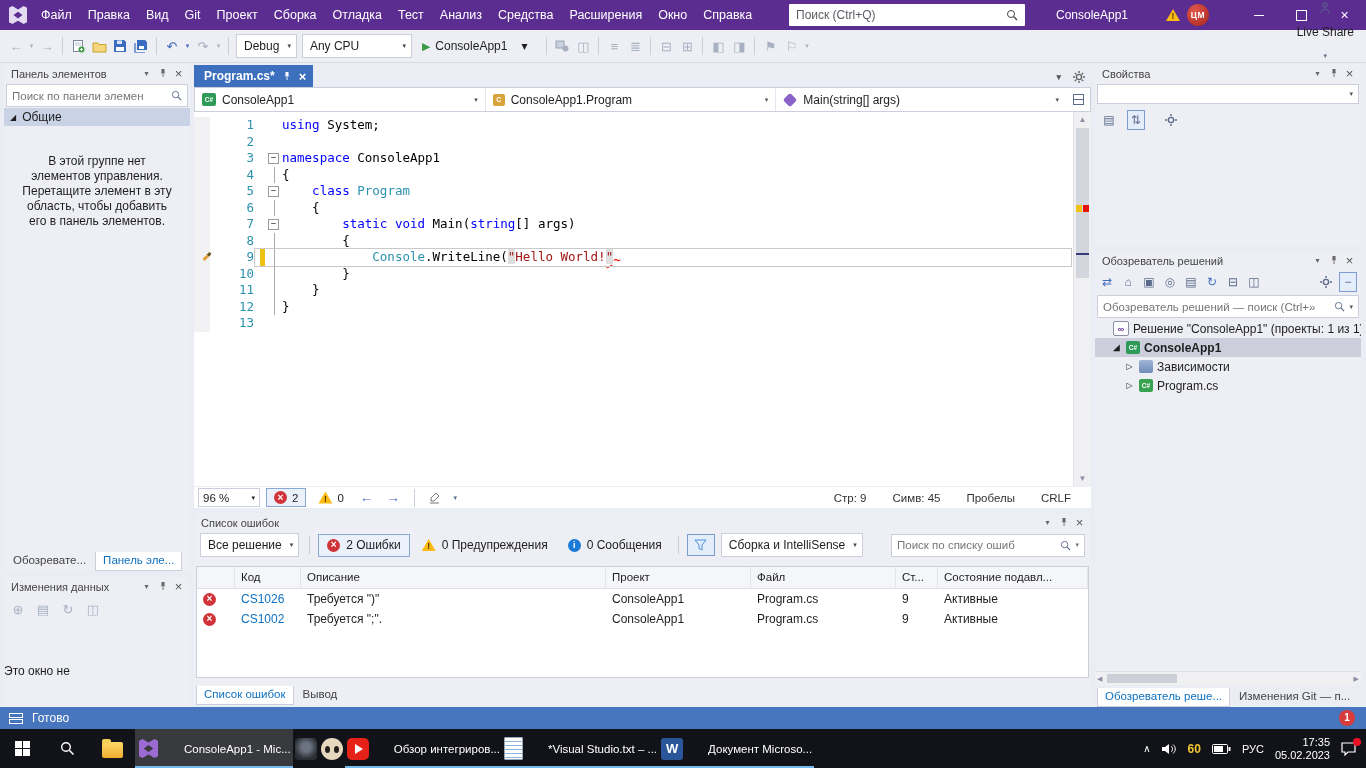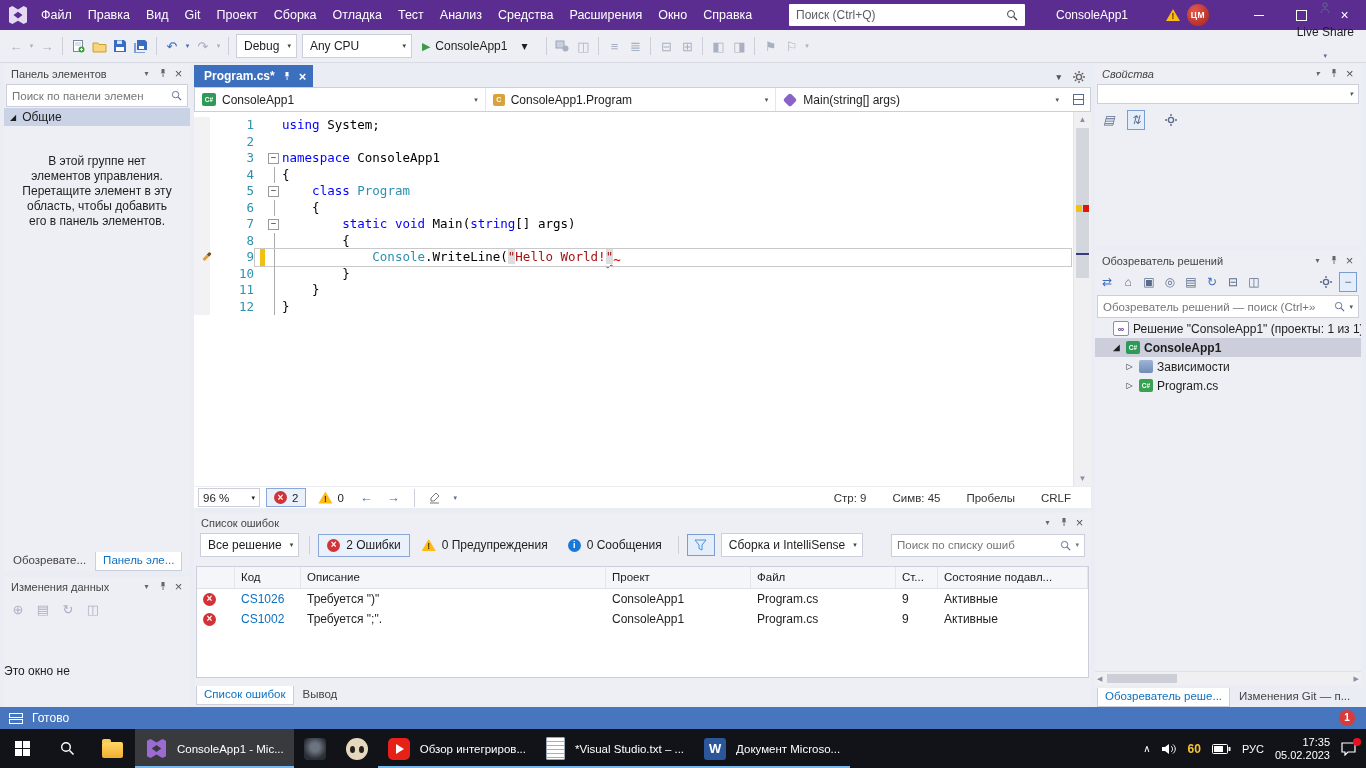--- a/index.html
+++ b/index.html
@@ -120,21 +120,21 @@
   .el-hrow,.el-row{display:grid;grid-template-columns:38px 66px 305px 145px 145px 42px 1fr;}
   .el-hrow{height:21px;line-height:21px;background:#F5F6FA;border-bottom:1px solid #E0E0E6;color:#1E1E1E;font-size:11.5px;}
   .el-hrow .hcell{padding:0 6px;border-right:1px solid #E4E4EA;white-space:nowrap;overflow:hidden;}
   .el-row{height:20px;line-height:20px;font-size:12px;}
   .el-row .cell{padding:0 6px;white-space:nowrap;overflow:hidden;display:flex;align-items:center;}
   .el-row .link{color:#0E70C0;}
   .el-tabs{margin-top:auto;}
 
   
   .right-col{position:absolute;left:1095px;width:266px;top:1px;bottom:0;display:flex;flex-direction:column;}
-  .props{height:182px;flex:none;font-style:italic;}
+  .props{height:182px;flex:none;}
   .props-combo{margin:1px 2px;height:18px;background:#fff;border:1px solid #CCCEDB;display:flex;align-items:center;justify-content:flex-end;padding:0 5px;flex:none;}
   .props-combo .arr{font-size:7px;color:#555;}
   .props-icons{display:flex;gap:10px;padding:5px 6px;align-items:center;flex:none;}
   .props-icons .ti,.se-icons .ti{min-width:16px;height:18px;font-size:12px;color:#5B6B8C;}
   .selbox{border:1px solid #7A9CD0;background:#E4EDFA;}
   .solexp{margin-top:5px;flex:1;}
   .se-icons{display:flex;gap:5px;padding:2px 4px;align-items:center;flex:none;}
   .se-tree{flex:1;overflow:hidden;}
   .tree-row{height:19px;display:flex;align-items:center;gap:4px;font-size:12px;white-space:nowrap;overflow:hidden;}
   .tree-row.sel{background:#CCCEDB;font-weight:bold;}
@@ -155,21 +155,21 @@
   .nic-class::after{content:"C";}
   .nic-method{background:#8A63C9;width:10px;height:10px;transform:rotate(45deg);margin:0 2px;}
 
   
   .statusbar{position:absolute;left:0;right:0;top:707px;height:22px;background:#4876BE;color:#fff;display:flex;align-items:center;font-size:12px;gap:9px;padding:0 9px;}
   .sb-badge{position:absolute;right:11px;top:3px;width:16px;height:16px;background:#D83B3B;border-radius:50%;text-align:center;line-height:16px;font-size:10px;font-weight:bold;}
 
   
   .taskbar{position:absolute;left:0;right:0;bottom:0;height:39px;background:#121318;display:flex;align-items:stretch;color:#fff;}
   .tb-btn{width:45px;display:flex;align-items:center;justify-content:center;flex:none;}
-  .app-btn{display:flex;align-items:center;gap:10px;padding:0 10px;flex:none;max-width:168px;}
+  .app-btn{display:flex;align-items:center;gap:25px;padding:0 2px;flex:none;max-width:168px;}
   .app-btn.running{box-shadow:inset 0 -2px 0 #76B9ED;}
   .app-btn.active{background:rgba(255,255,255,.17);}
   .app-label{font-size:11.5px;white-space:nowrap;overflow:hidden;max-width:112px;}
   .app-ico{width:22px;height:22px;display:inline-flex;align-items:center;justify-content:center;flex:none;}
   .ico-game1{border-radius:4px;background:radial-gradient(circle at 50% 42%,#6B7280 0 26%,#2A2E35 70%);}
   .ico-game2{border-radius:50%;background:#E6D7BF;position:relative;}
   .ico-game2::before,.ico-game2::after{content:'';position:absolute;top:8px;width:5px;height:7px;background:#23201B;border-radius:50%;}
   .ico-game2::before{left:4px;}.ico-game2::after{right:4px;}
   .ico-youtube{border-radius:5px;background:#E62117;position:relative;}
   .ico-youtube::after{content:'';position:absolute;left:8px;top:6px;border-left:8px solid #fff;border-top:5px solid transparent;border-bottom:5px solid transparent;}
@@ -521,20 +521,27 @@
               <span class="c-out guide"></span>
               <span class="c-text"><span class="tok-pl">    }</span></span>
             </div>
             <div class="code-row">
               <span class="c-margin"></span>
               <span class="c-num">12</span>
               <span class="c-chg"></span>
               <span class="c-out guide"></span>
               <span class="c-text"><span class="tok-pl">}</span></span>
             </div>
+            <div class="code-row">
+              <span class="c-margin"></span>
+              <span class="c-num">13</span>
+              <span class="c-chg"></span>
+              <span class="c-out"></span>
+              <span class="c-text"></span>
+            </div>
           </div>
         <div class="ed-scroll">
           <span class="sb-ar" style="top:3px;">▲</span>
           <span class="sb-ar" style="bottom:3px;">▼</span>
           <span class="sb-thumb"></span>
           <span class="mark-y"></span>
           <span class="mark-r"></span>
           <span class="mark-c"></span>
         </div>
       </div>

